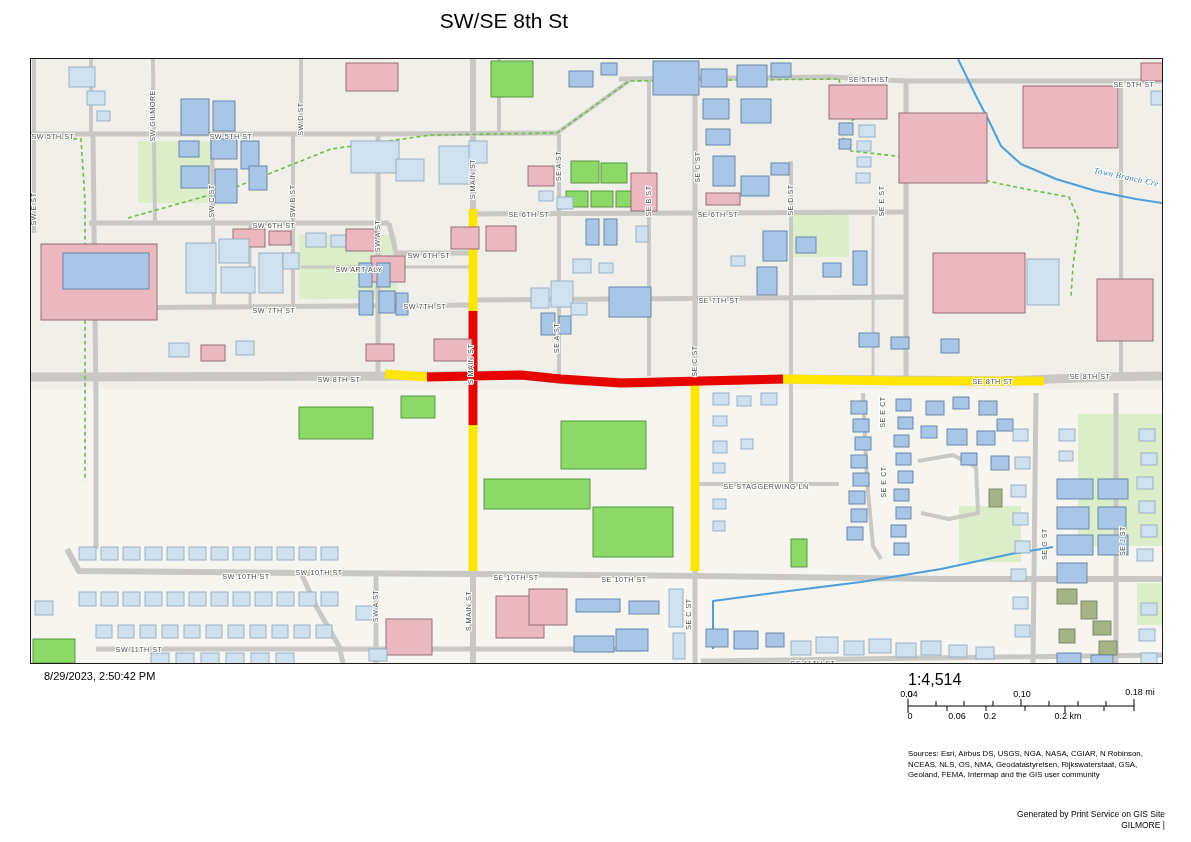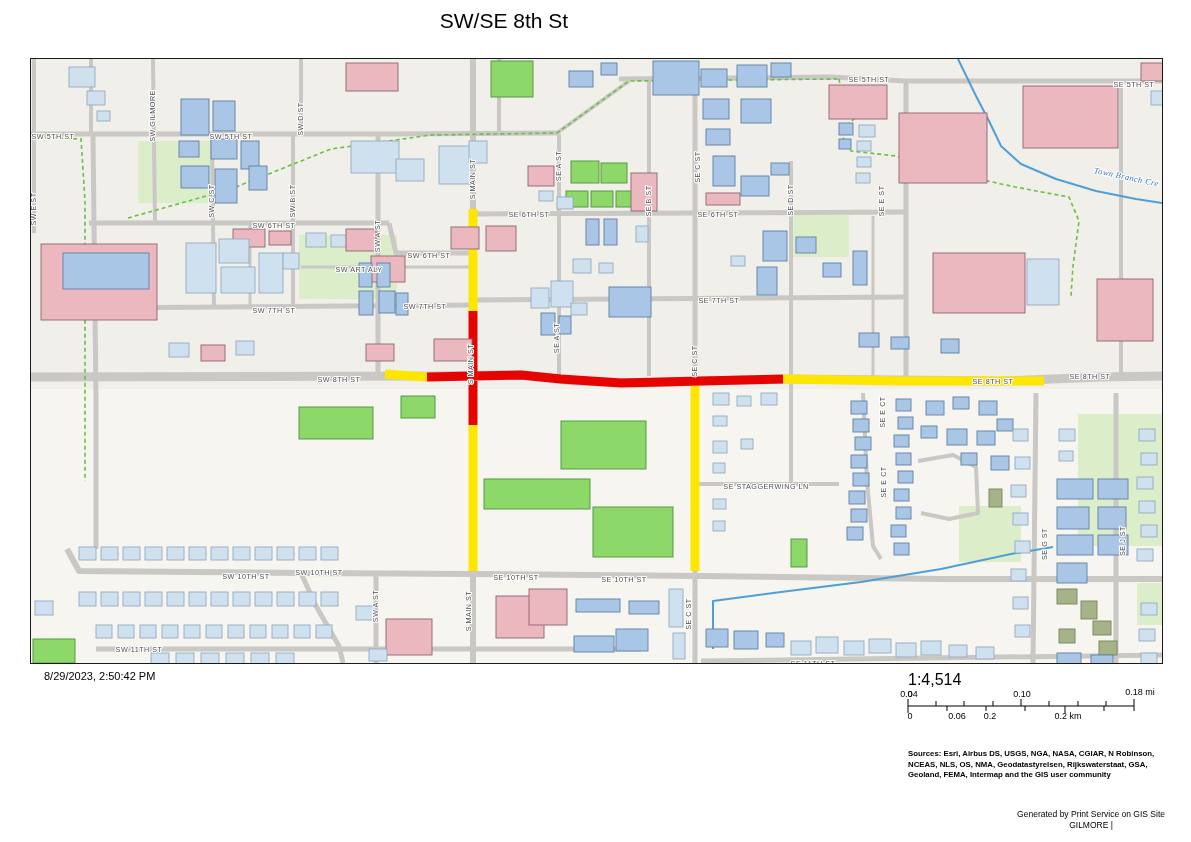--- a/index.html
+++ b/index.html
@@ -6,22 +6,22 @@
   body{width:1191px;height:842px;position:relative;font-family:"Liberation Sans",sans-serif;overflow:hidden;}
   .page-title{position:absolute;top:9px;left:0;width:1008px;text-align:center;font-size:21px;color:#000;}
   .map-frame{position:absolute;left:30px;top:58px;width:1131px;height:604px;border:1px solid #1a1a1a;box-sizing:content-box;}
   .map-frame svg{display:block;width:1131px;height:604px;overflow:hidden;}
   .slabel{font:7.2px "Liberation Sans",sans-serif;fill:#4c4c4c;letter-spacing:.5px;paint-order:stroke;stroke:#ffffff;stroke-width:2.2px;stroke-linejoin:round;dominant-baseline:middle;}
   .clabel{font:italic 8.5px "Liberation Serif",serif;fill:#3779b5;letter-spacing:.4px;paint-order:stroke;stroke:#ffffff;stroke-width:2px;dominant-baseline:middle;}
   .timestamp{position:absolute;left:18px;top:670px;font-size:11px;color:#000;margin-left:26px;}
   .scale-ratio{position:absolute;left:908px;top:671px;width:240px;text-align:left;font-size:16px;color:#000;}
   .scale-num{position:absolute;transform:translateX(-50%);font-size:9px;color:#000;white-space:nowrap;}
   .scalebar-svg{position:absolute;left:898px;top:696px;}
-  .sources-note{position:absolute;left:908px;top:749px;width:260px;font-size:7.8px;line-height:1.35;color:#000;font-weight:bold;}
-  .credits{position:absolute;right:26px;top:809px;text-align:center;font-size:8.5px;line-height:1.3;color:#000;}
+  .sources-note{position:absolute;left:908px;top:749px;width:260px;font-size:7.8px;line-height:1.35;color:#000;}
+  .credits{position:absolute;right:26px;top:809px;text-align:right;font-size:8.5px;line-height:1.3;color:#000;}
 </style>
 </head>
 <body>
 
 <div class="page-title">SW/SE 8th St</div>
 
 <div class="map-frame">
   <svg id="map-svg" viewBox="30 58 1131 604" xmlns="http://www.w3.org/2000/svg">
       <rect x="30" y="58" width="1131" height="604" fill="#f1efe9"></rect>
       <rect x="30" y="388" width="1131" height="274" fill="#f6f5f0"></rect>

